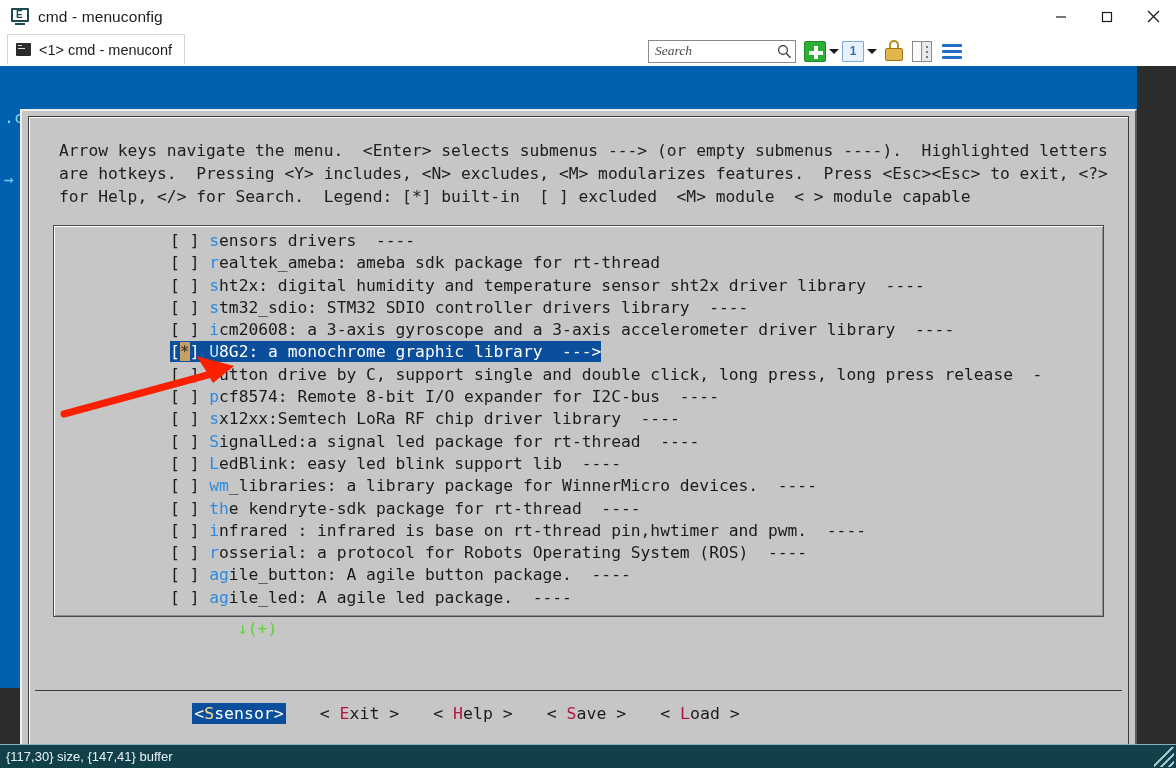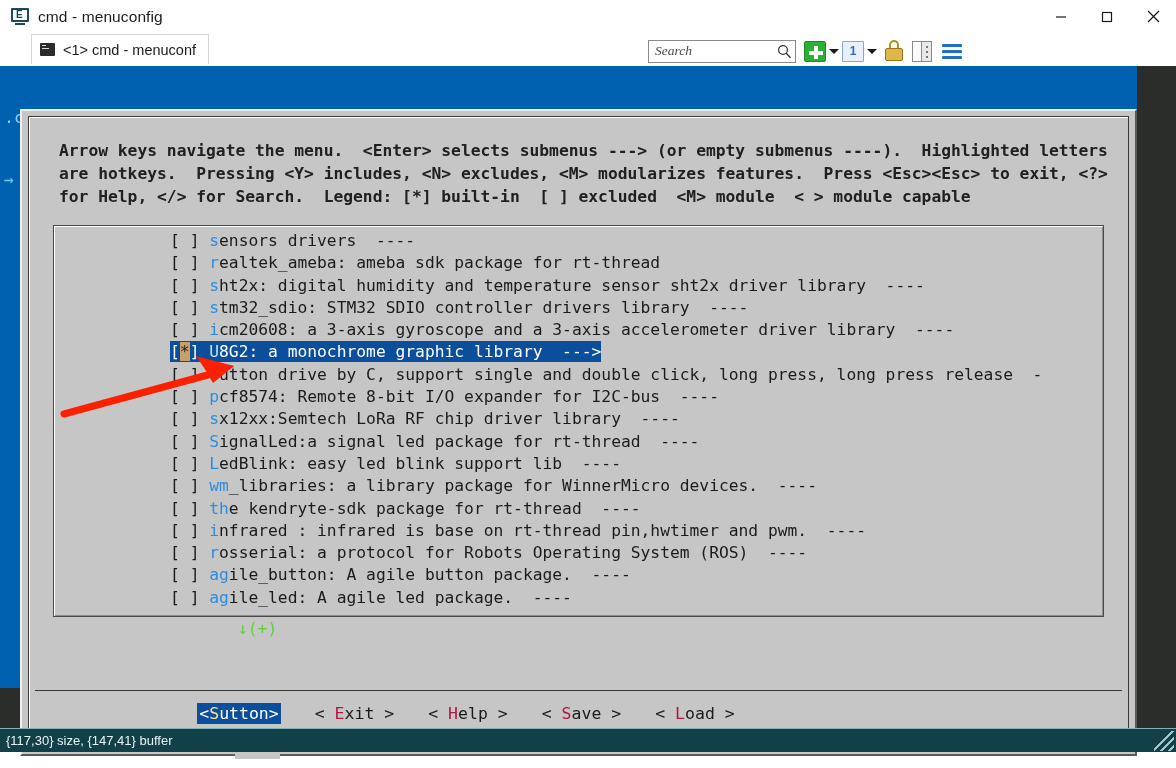--- a/index.html
+++ b/index.html
@@ -33,21 +33,21 @@
     position:absolute; left:4px; top:15px; width:10px;height:2px;background:#1d4a52;
   }
   .title-text{ font-size:15.5px; color:#1c1c1c; letter-spacing:.1px;}
   .winbtns{ position:absolute; right:0; top:0; height:33px; display:flex;}
   .winbtn{ width:46px;height:33px;display:flex;align-items:center;justify-content:center;}
   .winbtn svg{ display:block; }
 
   
   .tabstrip{
     position:absolute; left:0; top:33px; width:1176px; height:33px;
-    background:#ffffff; display:flex; align-items:flex-start;padding-left:24px;
+    background:#ffffff; display:flex; align-items:flex-start;
   }
   .tab{
     margin-left:7px; margin-top:1px;
     height:30px; padding:0 12px 0 8px;
     border:1px solid #d4d4d4; border-bottom:none;
     background:#ffffff;
     display:flex; align-items:center; gap:8px;
     font-size:14.5px; color:#1c1c1c;
   }
   .tab-ico{
@@ -143,21 +143,20 @@
     font-family:"DejaVu Sans Mono","Liberation Mono",monospace;
     pointer-events:none;
   }
   .dlg-title span{ background:#c6c6c6; padding:0 7px; }
 
   .helptext{
     position:absolute; left:30px; top:22px; right:18px;
     font-size:16.3px; line-height:23px; color:#202020;
     font-family:"DejaVu Sans Mono","Liberation Mono",monospace;
     white-space:pre;
-    font-weight:bold;
   }
 
   
   .listbox{
     position:absolute; left:24px; top:108px; right:24px; height:392px;
     border:1px solid #4a4a4a;
     box-shadow: inset 1px 1px 0 #ffffff, inset -1px -1px 0 #8d8d8d;
     overflow:hidden;
   }
   .list{
@@ -197,21 +196,21 @@
   .dlgbtn{ color:#1b1b1b; white-space:pre; }
   .dlgbtn .k{ color:#b01840; }
   .dlgbtn.active{ background:#0b4e9c; color:#ffffff; padding:1px 2px;}
   .dlgbtn.active .k{ color:#ffe08a; }
 
   
   .arrow-svg{ position:absolute; left:0; top:0; width:1176px;height:768px; pointer-events:none; }
 
   
   .statusbar{
-    position:absolute; left:0; bottom:16px; width:1176px; height:24px;
+    position:absolute; left:0; bottom:0; width:1176px; height:24px;
     background:#124048; border-top:1px solid #7fb3bb;
     display:flex; align-items:center; color:#e8f4f6;
     font-size:13px; font-family:"Liberation Sans",sans-serif;
   }
   .st-left{ margin-left:6px; }
   .st-right{ margin-left:auto; display:flex; gap:17px; margin-right:26px; }
   .grip{
     position:absolute; right:2px; bottom:1px; width:20px;height:20px;
     background:
       linear-gradient(135deg,transparent 44%, #9fc8ce 44%, #9fc8ce 52%, transparent 52%),
@@ -311,21 +310,21 @@
 are hotkeys.  Pressing &lt;Y&gt; includes, &lt;N&gt; excludes, &lt;M&gt; modularizes features.  Press &lt;Esc&gt;&lt;Esc&gt; to exit, &lt;?&gt;
 for Help, &lt;/&gt; for Search.  Legend: [*] built-in  [ ] excluded  &lt;M&gt; module  &lt; &gt; module capable</div>
 
         <div class="listbox">
           <div class="list" id="menu-list"><div class="row"><span class=""><span class="box">[</span><span class="star"> </span><span class="box">] </span><span class="hk">s</span><span class="rest">ensors drivers  ----</span></span></div><div class="row"><span class=""><span class="box">[</span><span class="star"> </span><span class="box">] </span><span class="hk">r</span><span class="rest">ealtek_ameba: ameba sdk package for rt-thread</span></span></div><div class="row"><span class=""><span class="box">[</span><span class="star"> </span><span class="box">] </span><span class="hk">s</span><span class="rest">ht2x: digital humidity and temperature sensor sht2x driver library  ----</span></span></div><div class="row"><span class=""><span class="box">[</span><span class="star"> </span><span class="box">] </span><span class="hk">s</span><span class="rest">tm32_sdio: STM32 SDIO controller drivers library  ----</span></span></div><div class="row"><span class=""><span class="box">[</span><span class="star"> </span><span class="box">] </span><span class="hk">i</span><span class="rest">cm20608: a 3-axis gyroscope and a 3-axis accelerometer driver library  ----</span></span></div><div class="row sel"><span class="selwrap"><span class="box">[</span><span class="star">*</span><span class="box">] </span><span class="hk">U</span><span class="rest">8G2: a monochrome graphic library  ---&gt;</span></span></div><div class="row"><span class=""><span class="box">[</span><span class="star"> </span><span class="box">] </span><span class="hk">b</span><span class="rest">utton drive by C, support single and double click, long press, long press release  -</span></span></div><div class="row"><span class=""><span class="box">[</span><span class="star"> </span><span class="box">] </span><span class="hk">p</span><span class="rest">cf8574: Remote 8-bit I/O expander for I2C-bus  ----</span></span></div><div class="row"><span class=""><span class="box">[</span><span class="star"> </span><span class="box">] </span><span class="hk">s</span><span class="rest">x12xx:Semtech LoRa RF chip driver library  ----</span></span></div><div class="row"><span class=""><span class="box">[</span><span class="star"> </span><span class="box">] </span><span class="hk">S</span><span class="rest">ignalLed:a signal led package for rt-thread  ----</span></span></div><div class="row"><span class=""><span class="box">[</span><span class="star"> </span><span class="box">] </span><span class="hk">L</span><span class="rest">edBlink: easy led blink support lib  ----</span></span></div><div class="row"><span class=""><span class="box">[</span><span class="star"> </span><span class="box">] </span><span class="hk">wm</span><span class="rest">_libraries: a library package for WinnerMicro devices.  ----</span></span></div><div class="row"><span class=""><span class="box">[</span><span class="star"> </span><span class="box">] </span><span class="hk">th</span><span class="rest">e kendryte-sdk package for rt-thread  ----</span></span></div><div class="row"><span class=""><span class="box">[</span><span class="star"> </span><span class="box">] </span><span class="hk">i</span><span class="rest">nfrared : infrared is base on rt-thread pin,hwtimer and pwm.  ----</span></span></div><div class="row"><span class=""><span class="box">[</span><span class="star"> </span><span class="box">] </span><span class="hk">r</span><span class="rest">osserial: a protocol for Robots Operating System (ROS)  ----</span></span></div><div class="row"><span class=""><span class="box">[</span><span class="star"> </span><span class="box">] </span><span class="hk">ag</span><span class="rest">ile_button: A agile button package.  ----</span></span></div><div class="row"><span class=""><span class="box">[</span><span class="star"> </span><span class="box">] </span><span class="hk">ag</span><span class="rest">ile_led: A agile led package.  ----</span></span></div></div>
         </div>
         <div class="scrollhint" style="position:absolute;left:206px;top:502px;">↓(+)</div>
 
         <div class="btnbar">
           <div class="btnrow" id="btnrow">
-              <div class="dlgbtn active"><span>&lt;</span><span class="k">S</span><span>utton</span><span>&gt;</span></div>
+              <div class="dlgbtn active"><span>&lt;</span><span class="k">S</span><span>sensor</span><span>&gt;</span></div>
               <div class="dlgbtn"><span>&lt; </span><span class="k">E</span><span>xit</span><span> &gt;</span></div>
               <div class="dlgbtn"><span>&lt; </span><span class="k">H</span><span>elp</span><span> &gt;</span></div>
               <div class="dlgbtn"><span>&lt; </span><span class="k">S</span><span>ave</span><span> &gt;</span></div>
               <div class="dlgbtn"><span>&lt; </span><span class="k">L</span><span>oad</span><span> &gt;</span></div>
             </div>
         </div>
       </div>
     </div>
   </div>
 

